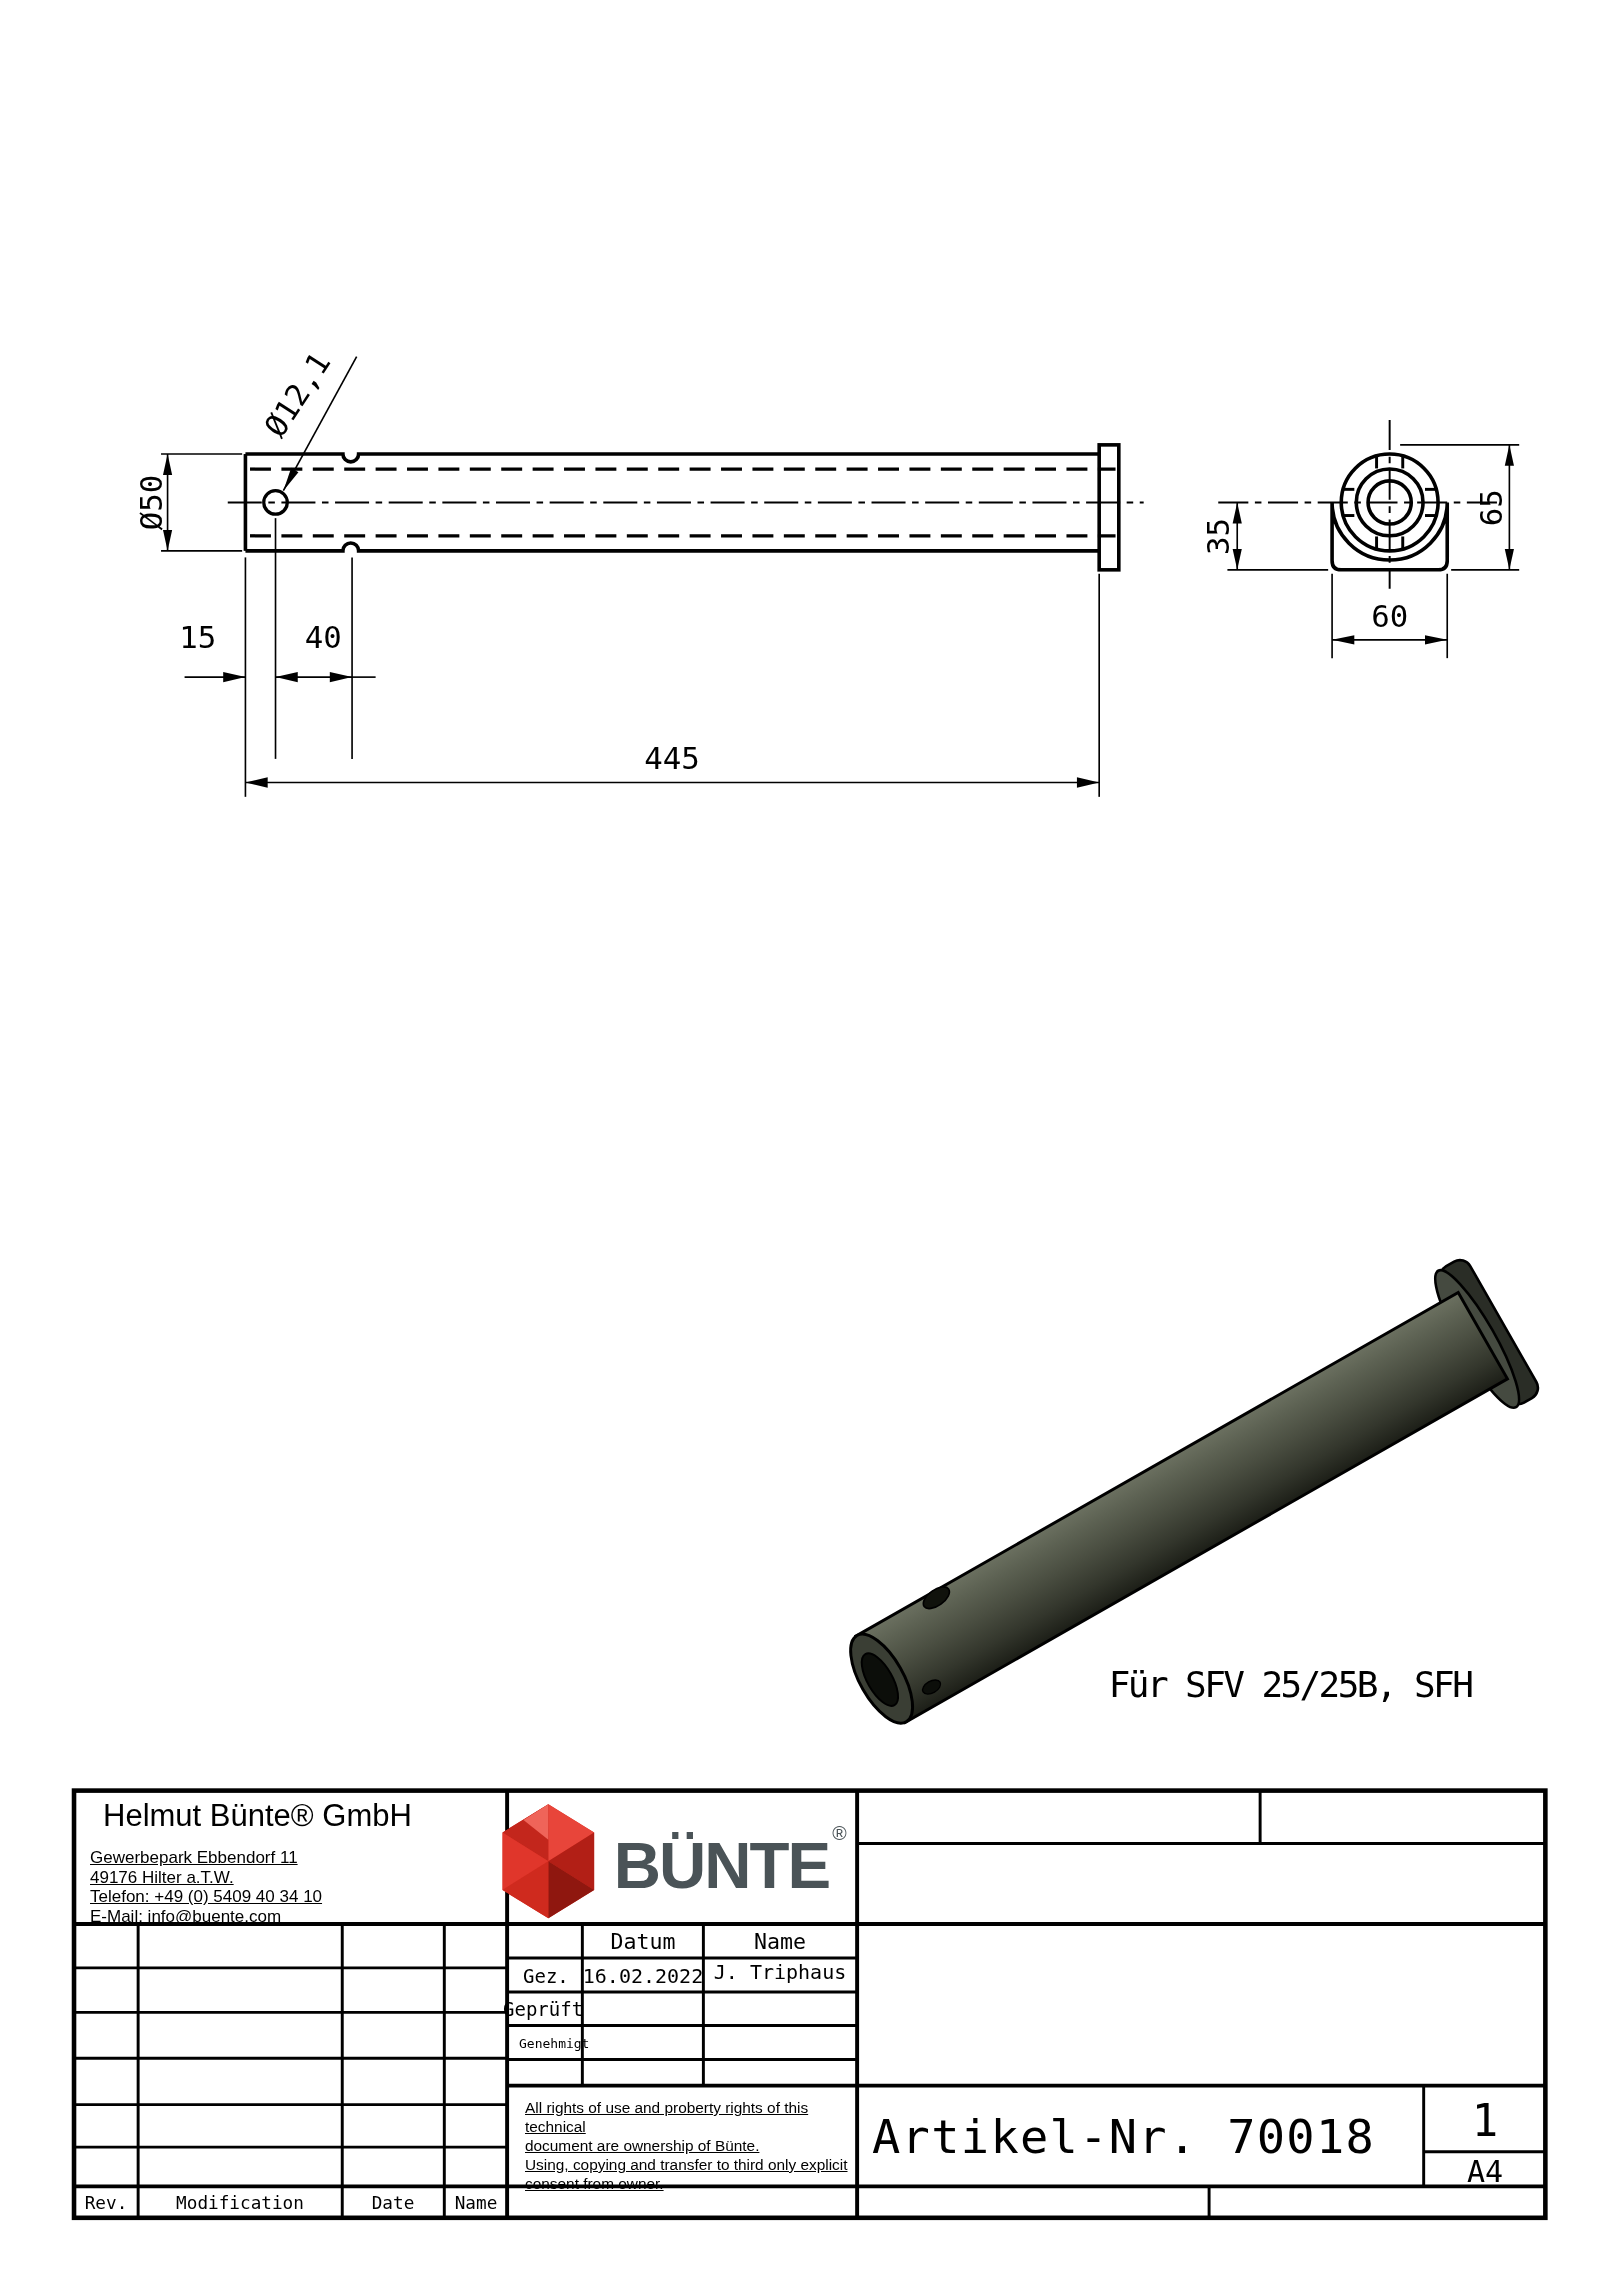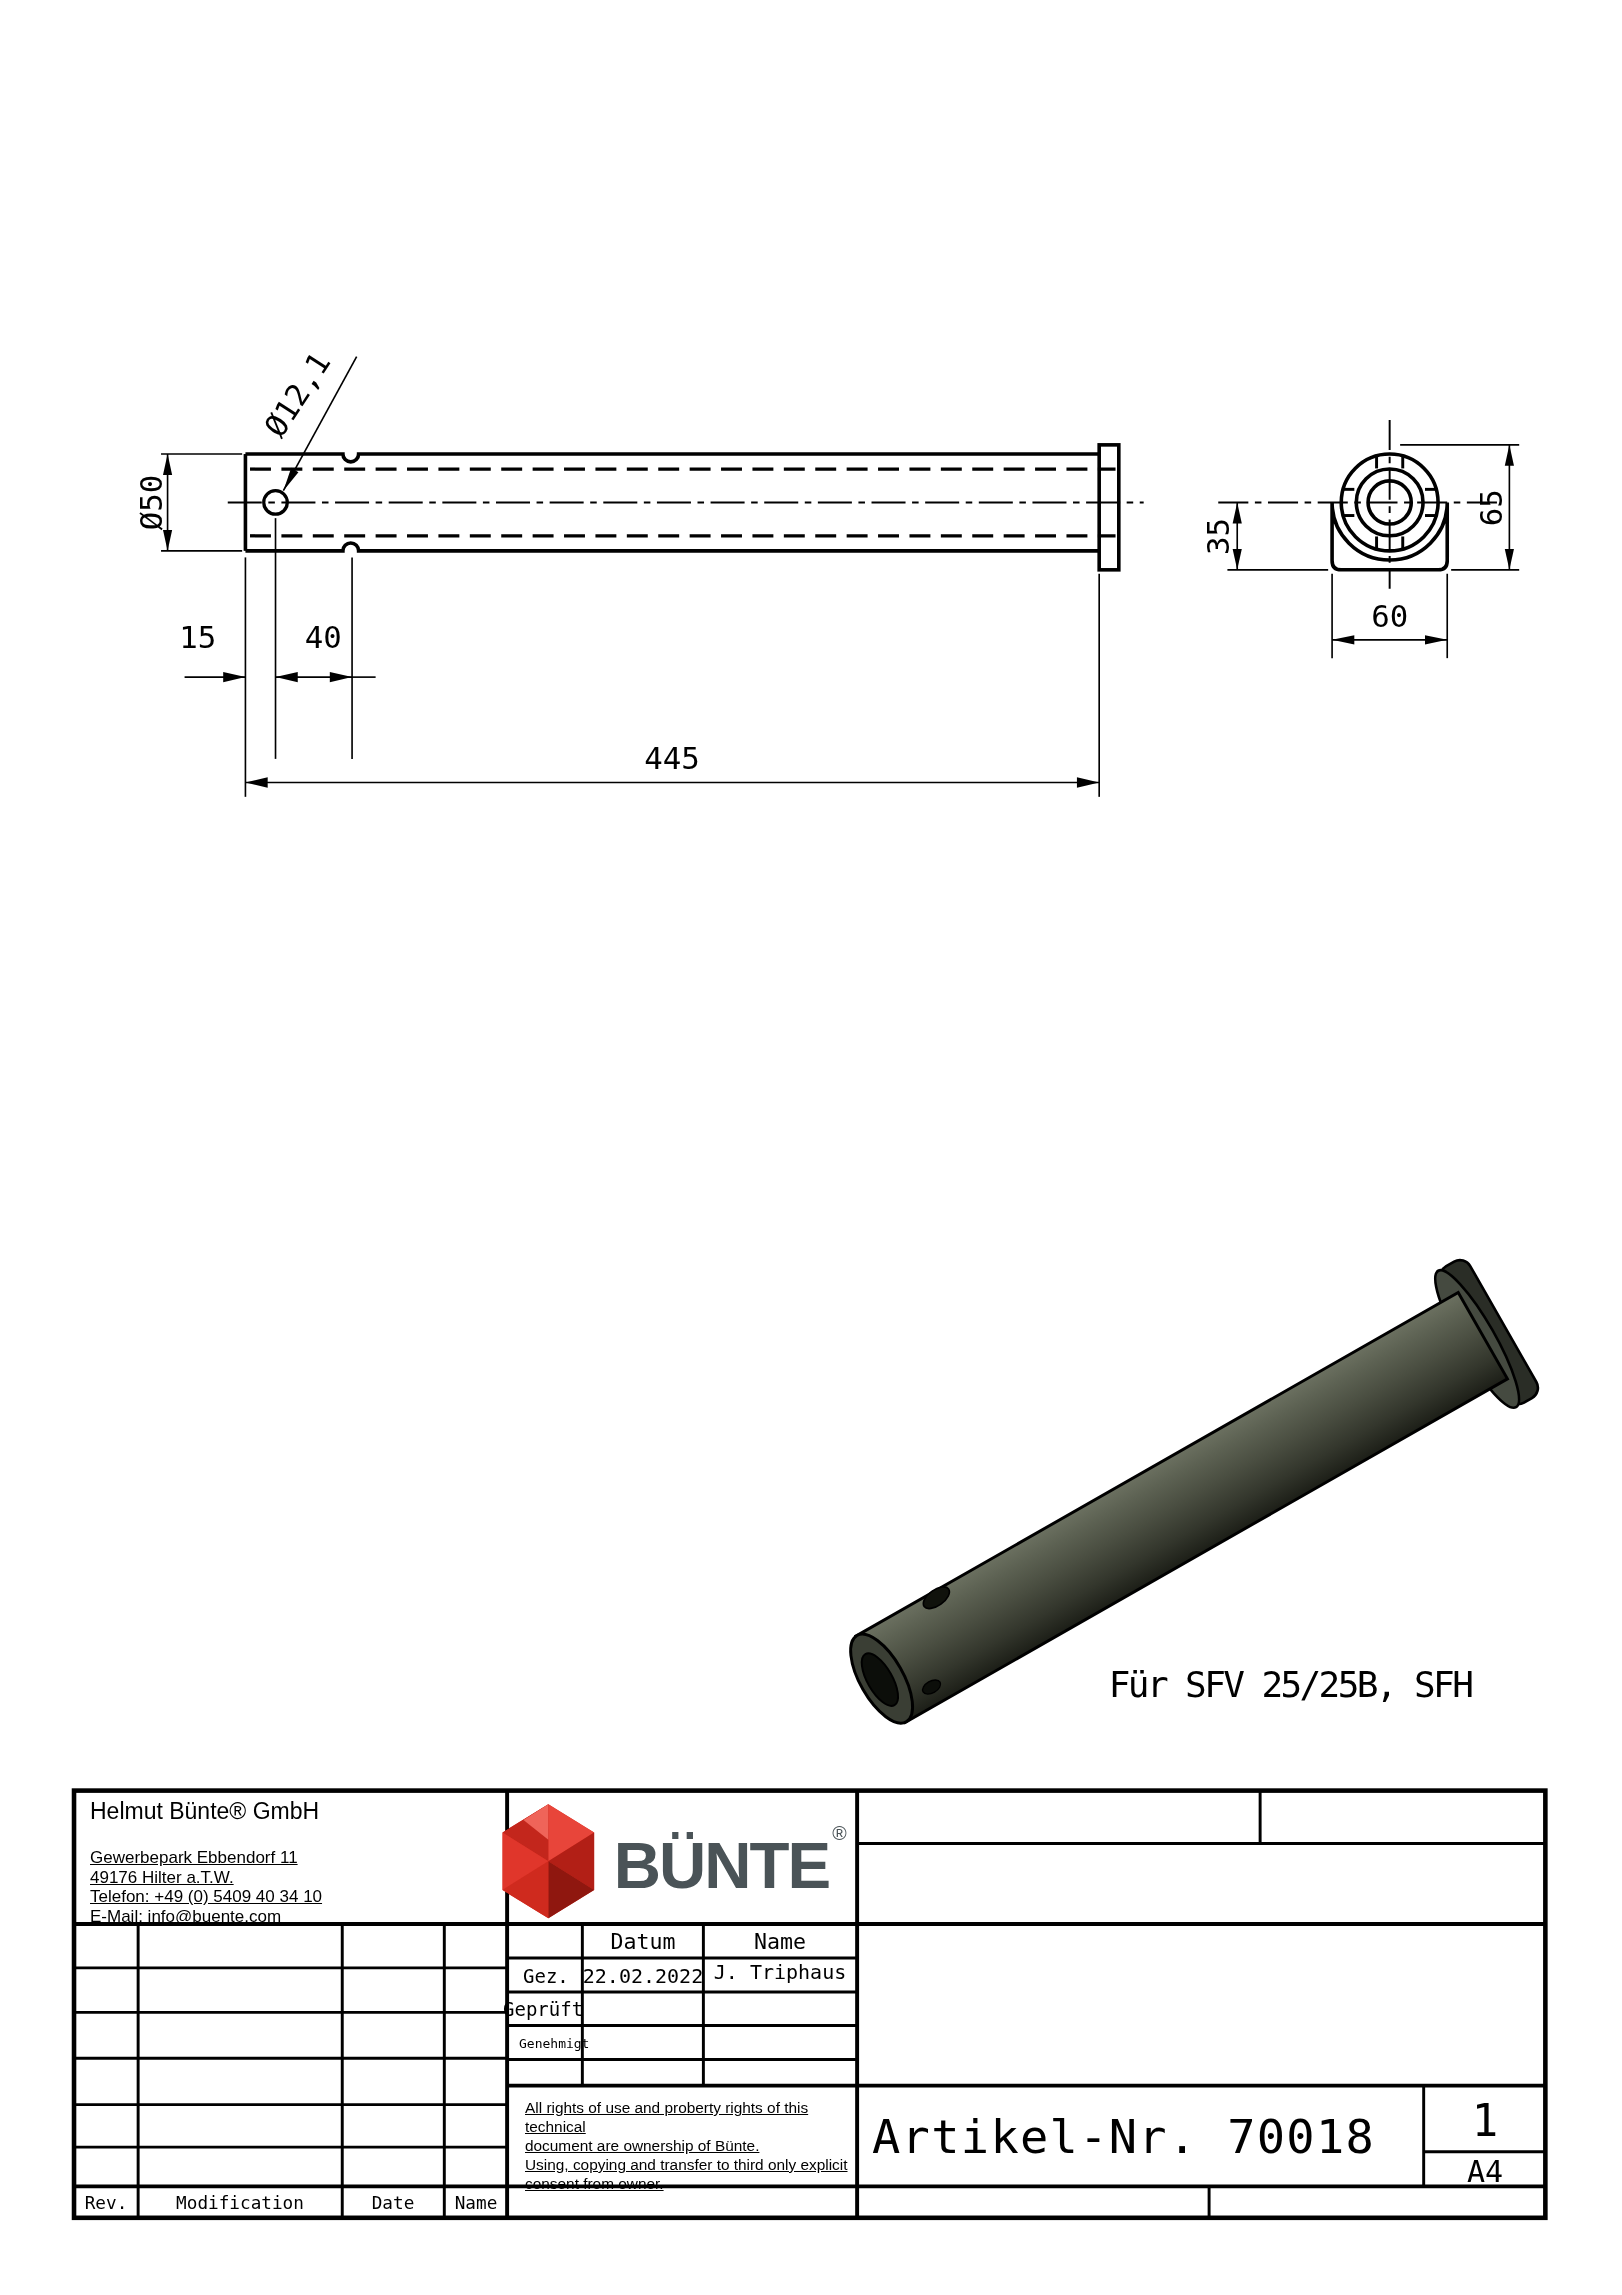--- a/index.html
+++ b/index.html
@@ -175,31 +175,31 @@
         <polygon points="838,2845 838,2932 768,2889" fill="#cf2a1e"></polygon>
         <polygon points="838,2758 800,2782 838,2812" fill="#ef6459"></polygon>
       </g>
       <text x="938" y="2886" font-family="Liberation Sans, sans-serif" font-weight="bold" font-size="100" letter-spacing="-3" fill="#4a5357">BÜNTE</text>
       <text x="1272" y="2812" font-family="Liberation Sans, sans-serif" font-size="30" fill="#4a5357">®</text>
     </g>
   </svg>
 
   <span class="t cad c" style="left:1290px; top:1684px; font-size:36px; letter-spacing:-2.6px;">Für SFV 25/25B, SFH</span>
 
-  <span class="t hum" style="left:90px; top:1798px; font-size:23px;">Helmut Bünte® GmbH</span>
+  <span class="t hum" style="left:103px; top:1798px; font-size:31px;">Helmut Bünte® GmbH</span>
   <div class="t hum pre" style="left:90px; top:1848px; font-size:17px; line-height:19.6px;">Gewerbepark Ebbendorf 11
 49176 Hilter a.T.W.
 Telefon: +49 (0) 5409 40 34 10
 E-Mail: info@buente.com</div>
 
   <span class="t cad c" style="left:643px; top:1941px; font-size:21.6px;">Datum</span>
   <span class="t cad c" style="left:780px; top:1941px; font-size:21.6px;">Name</span>
 
   <span class="t cad vmid" style="left:523px; top:1976px; font-size:19px;">Gez.</span>
-  <span class="t cad c" style="left:643px; top:1976px; font-size:20px;">22.02.2022</span>
+  <span class="t cad c" style="left:643px; top:1976px; font-size:20px;">16.02.2022</span>
   <span class="t cad c" style="left:780px; top:1972px; font-size:20px;">J. Triphaus</span>
 
   <span class="t cad vmid" style="left:503px; top:2009px; font-size:19px;">Geprüft</span>
   <span class="t cad c" style="left:643px; top:2009px; font-size:20px;"></span>
   <span class="t cad c" style="left:780px; top:2009px; font-size:20px;"></span>
 
   <span class="t cad vmid" style="left:519px; top:2043px; font-size:13px;">Genehmigt</span>
   <span class="t cad c" style="left:643px; top:2043px; font-size:20px;"></span>
   <span class="t cad c" style="left:780px; top:2043px; font-size:20px;"></span>
 

